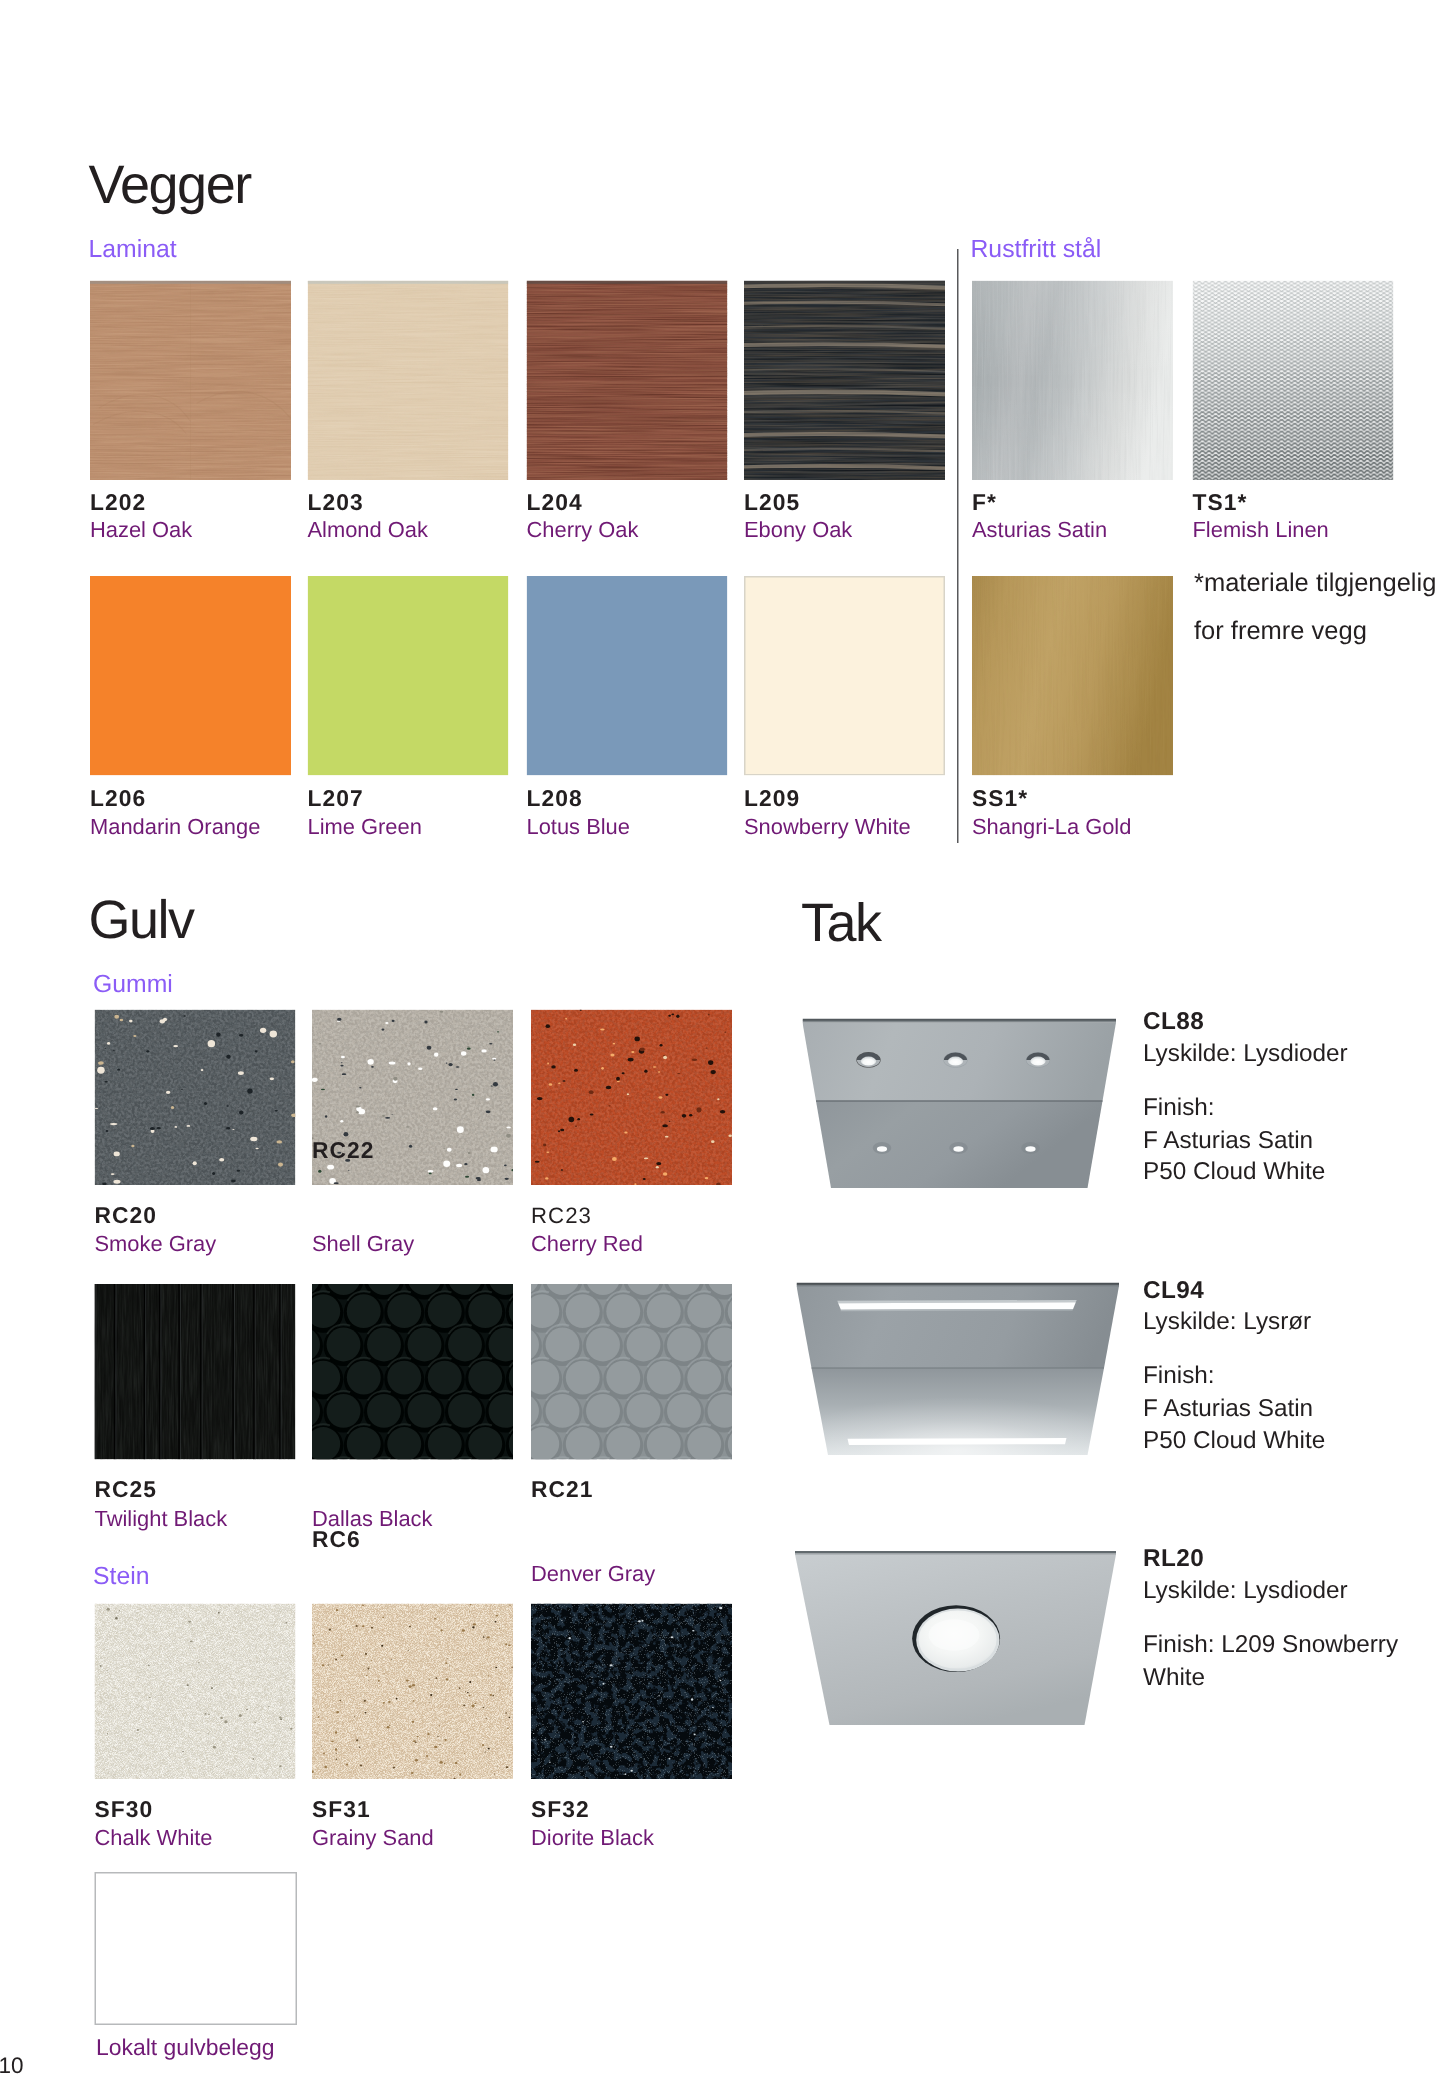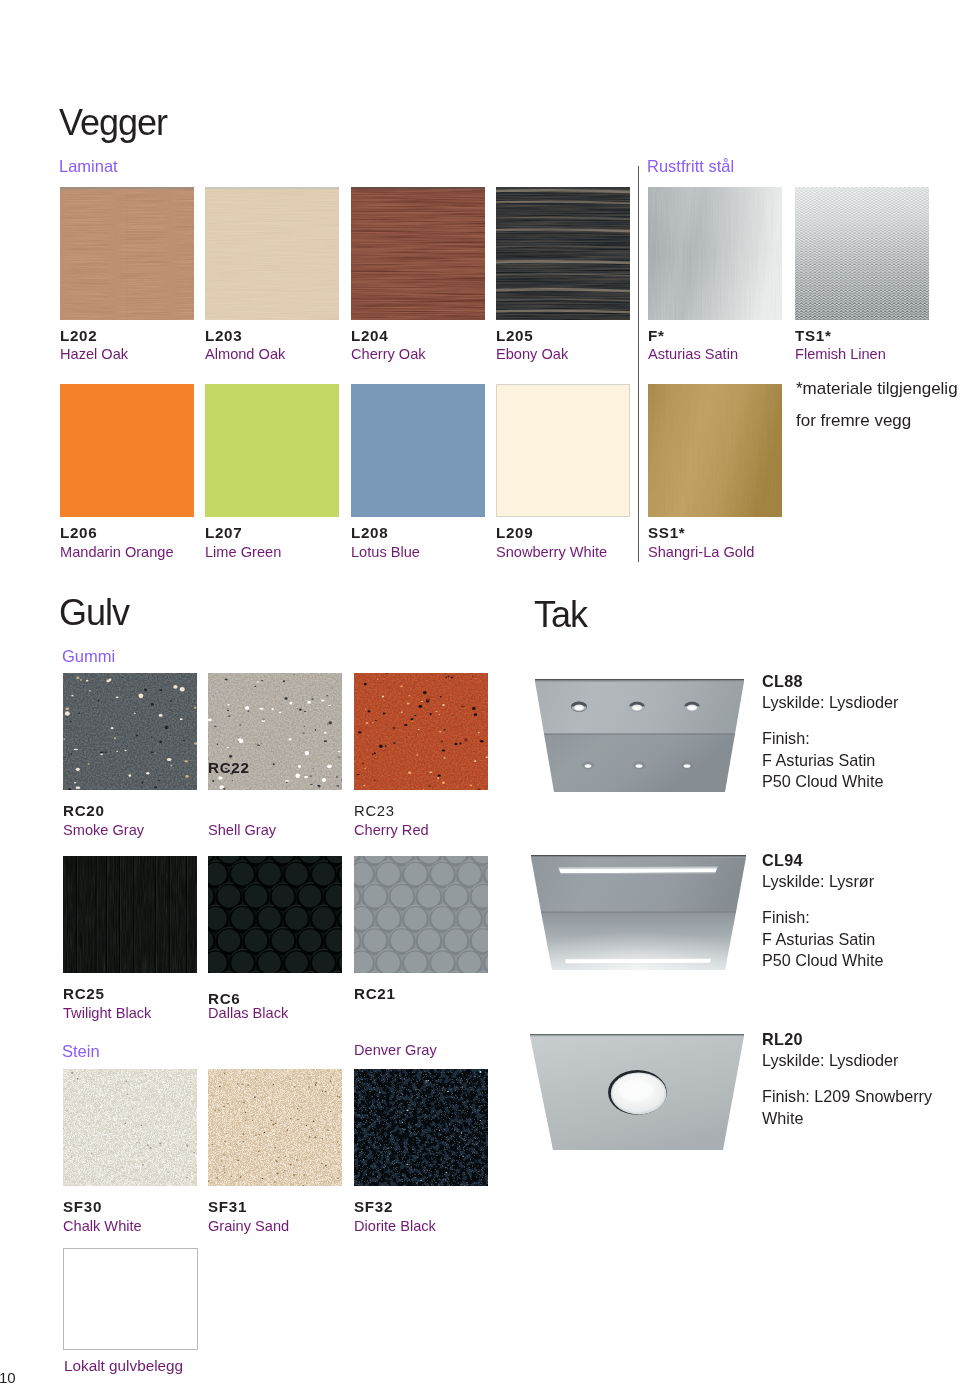--- a/index.html
+++ b/index.html
@@ -697,21 +697,21 @@
           <circle cx="21.0" cy="128.8" r="11.3"></circle>
           <circle cx="48.0" cy="128.8" r="11.3"></circle>
           <circle cx="75.0" cy="128.8" r="11.3"></circle>
           <circle cx="102.0" cy="128.8" r="11.3"></circle>
           <circle cx="129.0" cy="128.8" r="11.3"></circle>
           <circle cx="156.0" cy="128.8" r="11.3"></circle>
         </g>
         <path fill="none" stroke="#2b3633" stroke-width="1.2" opacity="0.55" d="M-16.9 -10.9A12.6 12.6 0 0 1 -1.5 -16.5M10.1 -10.9A12.6 12.6 0 0 1 25.5 -16.5M37.1 -10.9A12.6 12.6 0 0 1 52.5 -16.5M64.1 -10.9A12.6 12.6 0 0 1 79.5 -16.5M91.1 -10.9A12.6 12.6 0 0 1 106.5 -16.5M118.1 -10.9A12.6 12.6 0 0 1 133.5 -16.5M145.1 -10.9A12.6 12.6 0 0 1 160.5 -16.5M-3.4 11.2A12.6 12.6 0 0 1 12.0 5.6M23.6 11.2A12.6 12.6 0 0 1 39.0 5.6M50.6 11.2A12.6 12.6 0 0 1 66.0 5.6M77.6 11.2A12.6 12.6 0 0 1 93.0 5.6M104.6 11.2A12.6 12.6 0 0 1 120.0 5.6M131.6 11.2A12.6 12.6 0 0 1 147.0 5.6M-16.9 33.4A12.6 12.6 0 0 1 -1.5 27.8M10.1 33.4A12.6 12.6 0 0 1 25.5 27.8M37.1 33.4A12.6 12.6 0 0 1 52.5 27.8M64.1 33.4A12.6 12.6 0 0 1 79.5 27.8M91.1 33.4A12.6 12.6 0 0 1 106.5 27.8M118.1 33.4A12.6 12.6 0 0 1 133.5 27.8M145.1 33.4A12.6 12.6 0 0 1 160.5 27.8M-3.4 55.5A12.6 12.6 0 0 1 12.0 49.9M23.6 55.5A12.6 12.6 0 0 1 39.0 49.9M50.6 55.5A12.6 12.6 0 0 1 66.0 49.9M77.6 55.5A12.6 12.6 0 0 1 93.0 49.9M104.6 55.5A12.6 12.6 0 0 1 120.0 49.9M131.6 55.5A12.6 12.6 0 0 1 147.0 49.9M-16.9 77.6A12.6 12.6 0 0 1 -1.5 72.1M10.1 77.6A12.6 12.6 0 0 1 25.5 72.1M37.1 77.6A12.6 12.6 0 0 1 52.5 72.1M64.1 77.6A12.6 12.6 0 0 1 79.5 72.1M91.1 77.6A12.6 12.6 0 0 1 106.5 72.1M118.1 77.6A12.6 12.6 0 0 1 133.5 72.1M145.1 77.6A12.6 12.6 0 0 1 160.5 72.1M-3.4 99.8A12.6 12.6 0 0 1 12.0 94.2M23.6 99.8A12.6 12.6 0 0 1 39.0 94.2M50.6 99.8A12.6 12.6 0 0 1 66.0 94.2M77.6 99.8A12.6 12.6 0 0 1 93.0 94.2M104.6 99.8A12.6 12.6 0 0 1 120.0 94.2M131.6 99.8A12.6 12.6 0 0 1 147.0 94.2M-16.9 121.9A12.6 12.6 0 0 1 -1.5 116.3M10.1 121.9A12.6 12.6 0 0 1 25.5 116.3M37.1 121.9A12.6 12.6 0 0 1 52.5 116.3M64.1 121.9A12.6 12.6 0 0 1 79.5 116.3M91.1 121.9A12.6 12.6 0 0 1 106.5 116.3M118.1 121.9A12.6 12.6 0 0 1 133.5 116.3M145.1 121.9A12.6 12.6 0 0 1 160.5 116.3"></path>
       </svg>
     </div>
-<div class="abs code" style="left:208px;top:991px;text-align:center;">RC6</div>
+<div class="abs code" style="left:208px;top:1019px;text-align:center;">RC6</div>
 <div class="abs name" style="left:208px;top:1005px;">Dallas Black</div>
 <div class="sw" style="left:354px;top:856px;width:134px;height:117px;">
       <svg width="134" height="117" viewBox="0 0 134 117">
         <rect width="134" height="117" fill="#8b9295"></rect>
         <g fill="#7d8487">
           <circle cx="-6.0" cy="-2.9" r="13.3"></circle>
           <circle cx="21.0" cy="-2.9" r="13.3"></circle>
           <circle cx="48.0" cy="-2.9" r="13.3"></circle>
           <circle cx="75.0" cy="-2.9" r="13.3"></circle>
           <circle cx="102.0" cy="-2.9" r="13.3"></circle>

